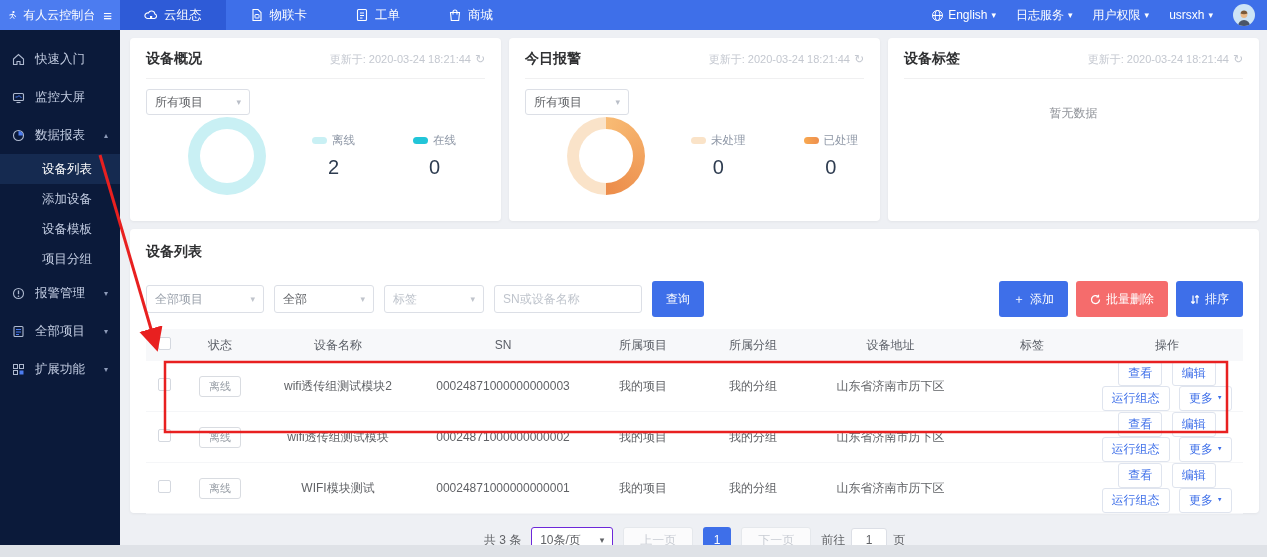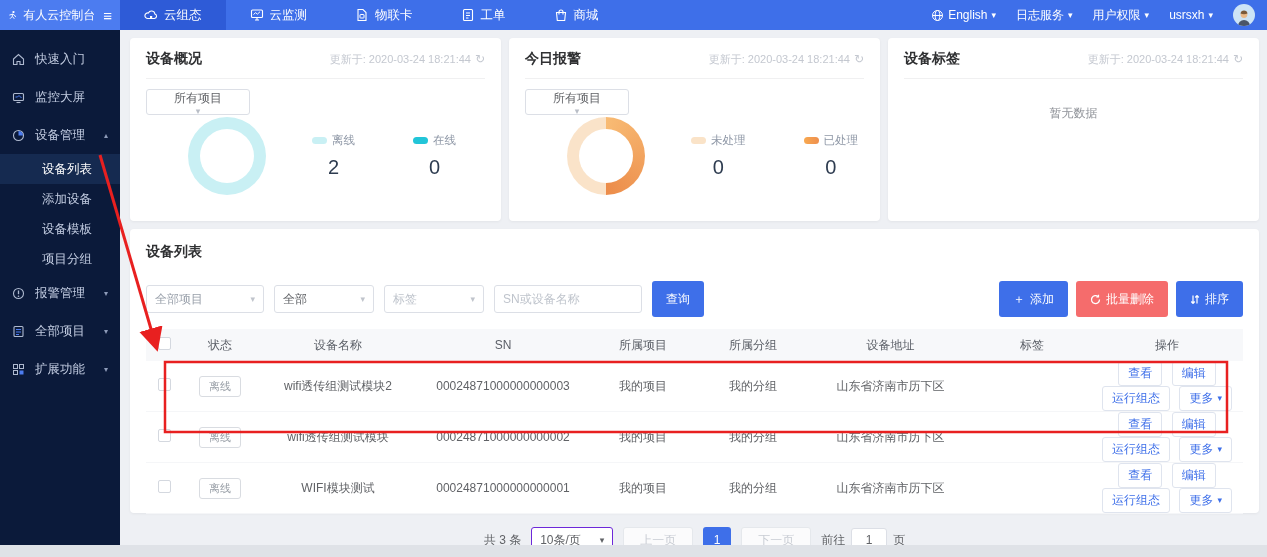--- a/index.html
+++ b/index.html
@@ -34,21 +34,21 @@
   .side-sub-item.active { background:#152a50; color:#fff; }
   .main { flex:1; background:#eef0f4; padding:8px 8px 0 10px; overflow:hidden; }
   .cards-row { display:flex; gap:8px; margin-bottom:8px; }
   .card { background:#fff; border-radius:4px; box-shadow:0 1px 3px rgba(0,0,0,0.05); }
   .stat-card { flex:1; height:183px; padding:12px 16px 10px; }
   .card-head { display:flex; justify-content:space-between; align-items:center; padding-bottom:10px; border-bottom:1px solid #f0f0f1; }
   .card-title { font-size:14px; font-weight:bold; color:#303133; }
   .card-updated { font-size:11px; color:#c4c8d0; display:flex; gap:4px; align-items:center; }
   .refresh-ic { font-size:12px; color:#c4c8d0; cursor:pointer; }
   .mini-select { margin-top:10px; width:104px; height:26px; border:1px solid #dcdfe6; border-radius:3px;
-    display:inline-flex; align-items:center; justify-content:space-between; padding:0 8px; font-size:12px; color:#606266; background:#fff; cursor:pointer;flex-direction:column; }
+    display:inline-flex; align-items:center; justify-content:space-between; padding:0 8px; font-size:12px; color:#606266; background:#fff; cursor:pointer; }
   .mini-select .caret { color:#b9bec7; }
   .donut-area { display:flex; align-items:center; margin-top:2px; }
   .donut { width:78px; height:78px; border-radius:50%; position:relative; margin-left:42px; flex-shrink:0; }
   .donut::after { content:""; position:absolute; inset:12px; background:#fff; border-radius:50%; }
   .donut-ov { background:#c9f0f4; }
   .donut-al { background:conic-gradient(from 0deg, #f8bb74 0deg, #ec8c4a 180deg, #fae3c9 180deg, #fae3c9 360deg); }
   .legend { display:flex; gap:58px; margin-left:46px; }
   .legend-item { text-align:center; }
   .legend-label { display:flex; align-items:center; gap:5px; font-size:11.5px; color:#8d96a5; }
   .sw { width:15px; height:7px; border-radius:4px; display:inline-block; }
@@ -75,21 +75,21 @@
   .btn-red { background:#f56c6c; color:#fff; }
   .btn-disabled { background:#ececef; color:#bdc0c7; cursor:not-allowed; }
   .toolbar-right { margin-left:auto; display:flex; gap:8px; }
   
   table { width:100%; border-collapse:collapse; margin-top:12px; font-size:12px; }
   thead th { background:#f7f8fa; height:32px; font-weight:normal; color:#5a5e66; text-align:center; }
   tbody td { height:37px; text-align:center; color:#606266; border-bottom:1px solid #f5f6f8; }
   .cbx { width:13px; height:13px; border:1px solid #d4d8df; border-radius:2px; background:#fff; display:inline-block; cursor:pointer; }
   .badge-offline { display:inline-block; border:1px solid #d9dce1; color:#9aa0a8; font-size:11px; padding:2px 9px; border-radius:3px; background:#fff; }
   .op-btn { display:inline-flex; align-items:center; gap:4px; border:1px solid #dfe4ee; color:#3e6fe9; background:#fff; border-radius:3px;
-    font-size:12px; padding:3px 9px; margin:0 3px; cursor:pointer; font-family:Liberation Sans, sans-serif; }
+    font-size:12px; padding:3px 9px; margin:0 3px; cursor:pointer; font-family:Liberation Mono, monospace; }
   .op-btn .caret { color:#3e6fe9; }
   
   .pagination { display:flex; align-items:center; justify-content:center; gap:10px; margin-top:13px; color:#606266; }
   .pg-select { width:82px; height:26px; border:1px solid #6d28d9; border-radius:3px; display:flex; align-items:center;
     justify-content:space-between; padding:0 8px; color:#606266; background:#fff; cursor:pointer; }
   .pg-btn { height:26px; padding:0 16px; border:1px solid #e5e8ec; background:#fbfbfc; color:#c8ccd3; border-radius:3px;
     display:flex; align-items:center; cursor:not-allowed; }
   .pg-current { min-width:28px; height:26px; background:#3e6fe9; color:#fff; border-radius:3px; display:flex; align-items:center;
     justify-content:center; cursor:pointer; }
   .pg-goto { display:flex; align-items:center; gap:6px; }
@@ -114,28 +114,20 @@
   <div class="nav-tabs">
     <div class="nav-tab active">
       <svg width="14" height="14" viewBox="0 0 14 14">
         <path d="M4 10.5 a2.8 2.8 0 1 1 .4-5.5 a3.4 3.4 0 0 1 6.5 1 a2.3 2.3 0 0 1-.4 4.5 z" stroke="#fff" stroke-width="1.1" fill="none"></path>
         <rect x="6" y="8" width="2.2" height="2.2" fill="#fff"></rect>
       </svg>
       <span>云组态</span>
     </div>
     <div class="nav-tab">
       <svg width="14" height="14" viewBox="0 0 14 14">
-        <rect x="1.5" y="2" width="11" height="7.5" rx="1" stroke="#fff" stroke-width="1.1" fill="none"></rect>
-        <path d="M5 12 h4 M7 9.5 V12" stroke="#fff" stroke-width="1.1"></path>
-        <path d="M3.5 6.5 l2-1.8 l2 1.4 l2.5-2.4" stroke="#fff" stroke-width="1" fill="none"></path>
-      </svg>
-      <span>云监测</span>
-    </div>
-    <div class="nav-tab">
-      <svg width="14" height="14" viewBox="0 0 14 14">
         <path d="M3 1.5 h5 l3 3 V12.5 h-8 z" stroke="#fff" stroke-width="1.1" fill="none"></path>
         <rect x="5" y="6.5" width="4" height="3.5" rx="0.5" stroke="#fff" stroke-width="1" fill="none"></rect>
       </svg>
       <span>物联卡</span>
     </div>
     <div class="nav-tab">
       <svg width="14" height="14" viewBox="0 0 14 14">
         <rect x="2.5" y="1.5" width="9" height="11" rx="1" stroke="#fff" stroke-width="1.1" fill="none"></rect>
         <path d="M5 5 h4 M5 7.5 h4 M5 10 h2.5" stroke="#fff" stroke-width="1"></path>
       </svg>
@@ -196,21 +188,21 @@
         <path d="M4.5 11.5 h4" stroke="#aeb9cf" stroke-width="1.1"></path>
         <path d="M3.5 6 h2 l1.5-1.5 L9.5 7" stroke="#4d7df0" stroke-width="1" fill="none"></path>
       </svg>
       <span>监控大屏</span>
     </div>
     <div class="side-item">
       <svg width="13" height="13" viewBox="0 0 13 13">
         <circle cx="6.5" cy="6.5" r="5" stroke="#aeb9cf" stroke-width="1.1" fill="none"></circle>
         <path d="M6.5 6.5 V2 A4.5 4.5 0 0 1 11 6.5 z" fill="#4d7df0"></path>
       </svg>
-      <span>设备管理</span>
+      <span>数据报表</span>
       <span class="side-caret">▴</span>
     </div>
     <div>
       <div class="side-sub-item active">
         <span>设备列表</span>
       </div>
       <div class="side-sub-item">
         <span>添加设备</span>
       </div>
       <div class="side-sub-item">

